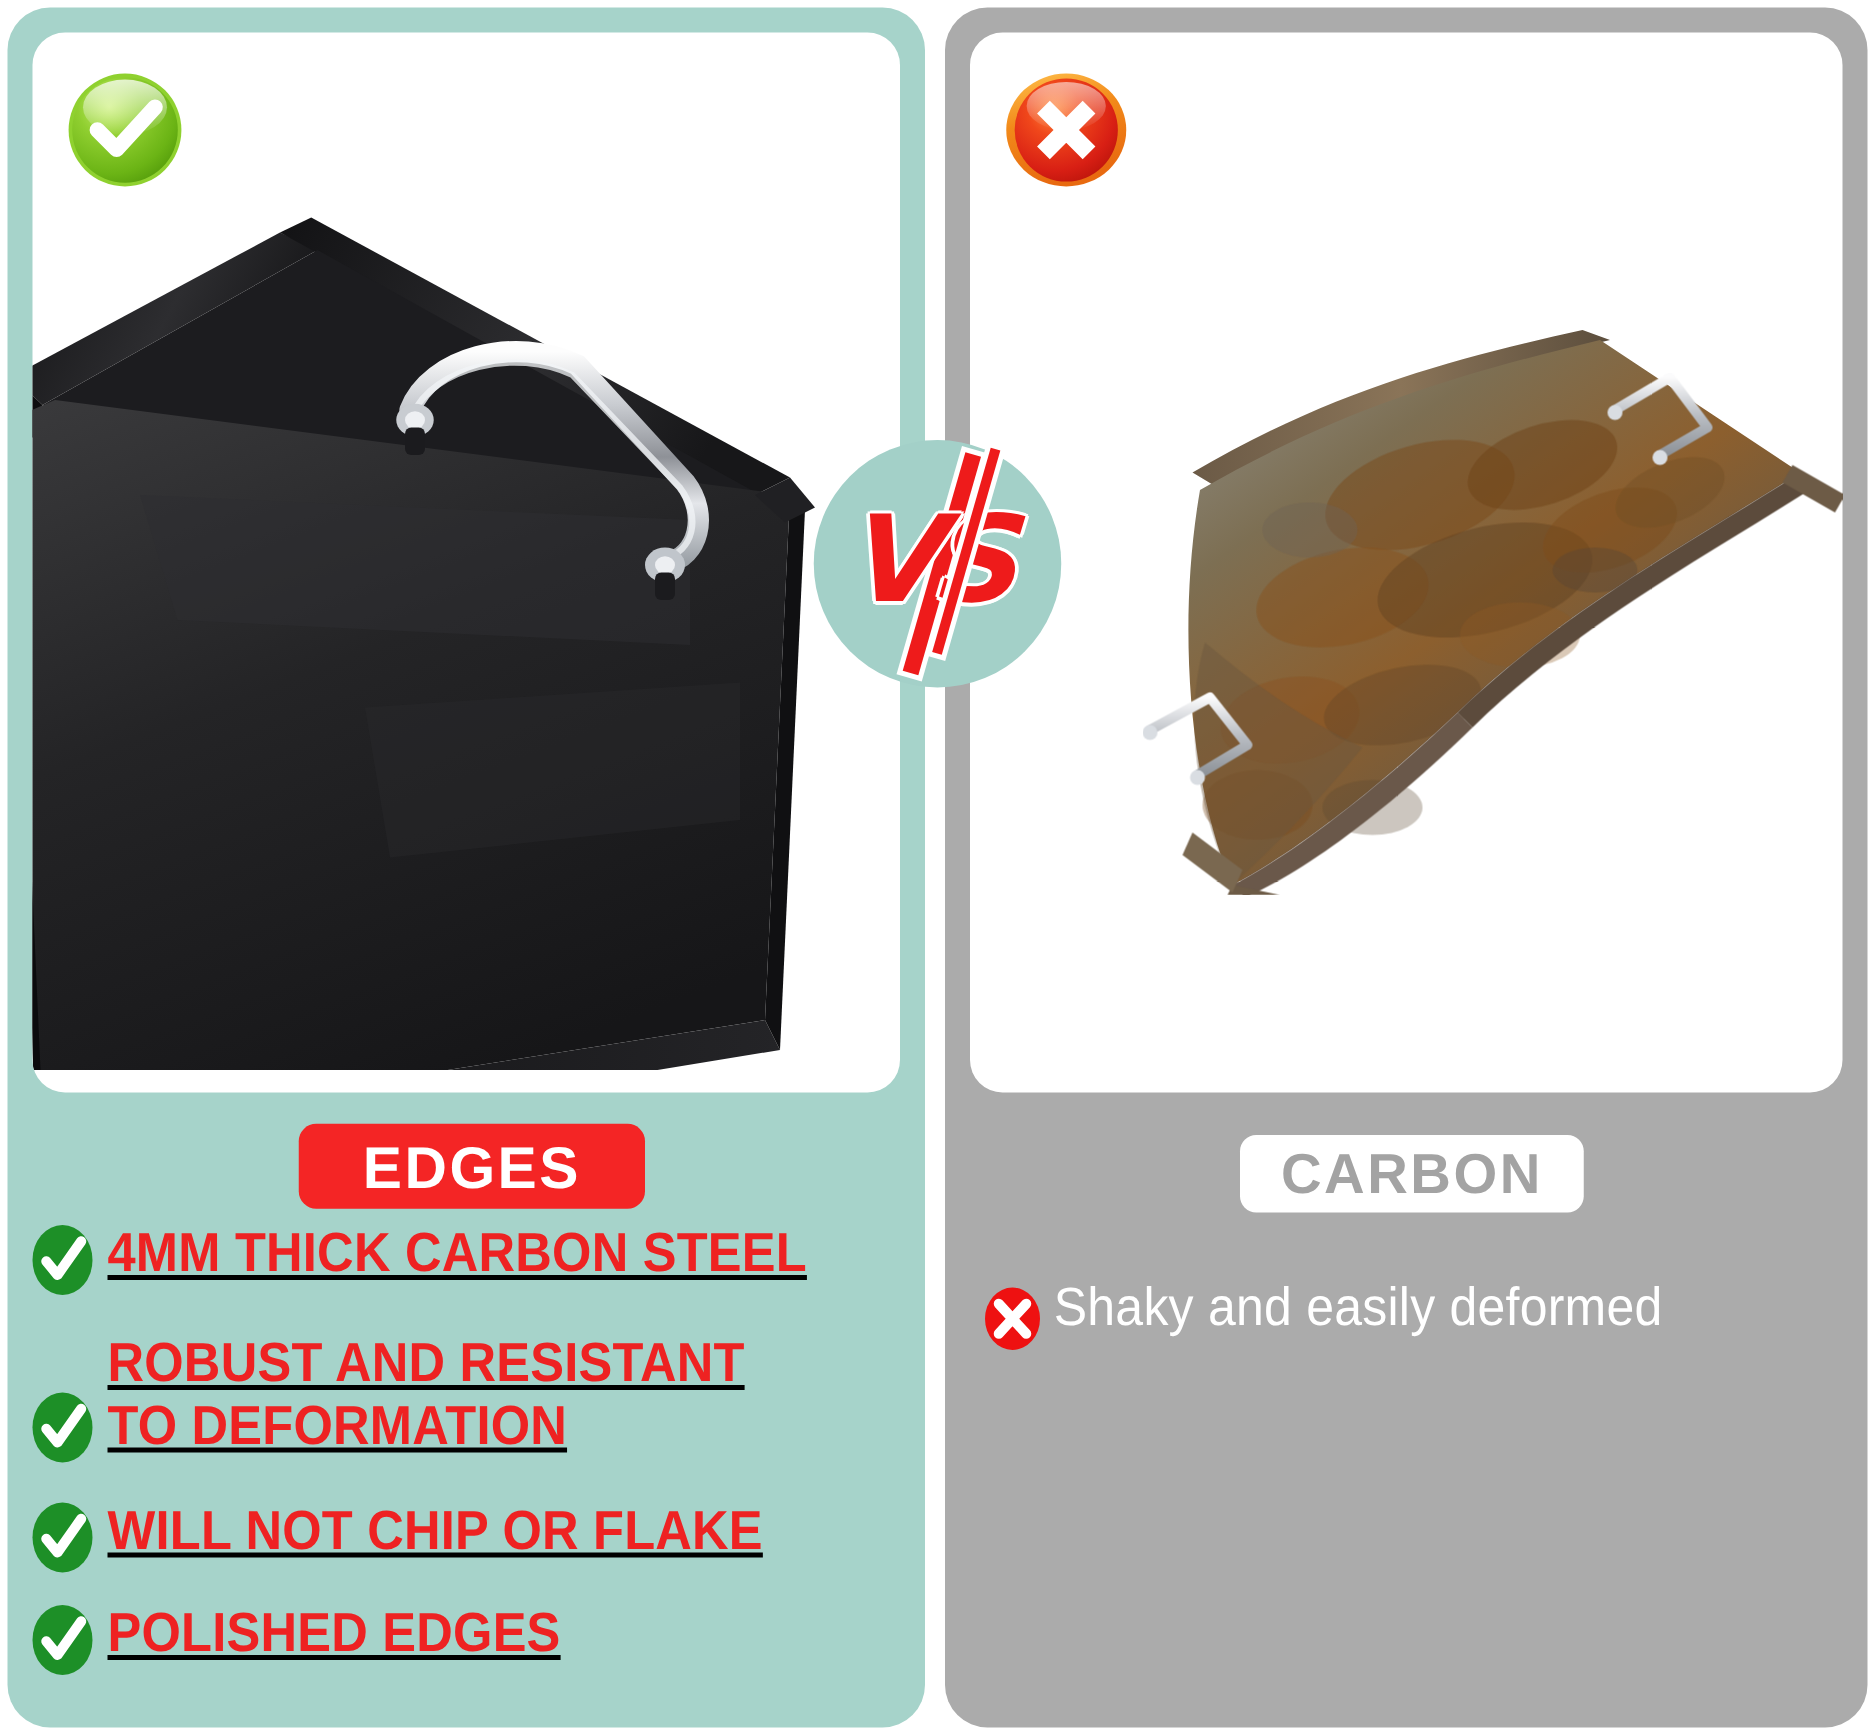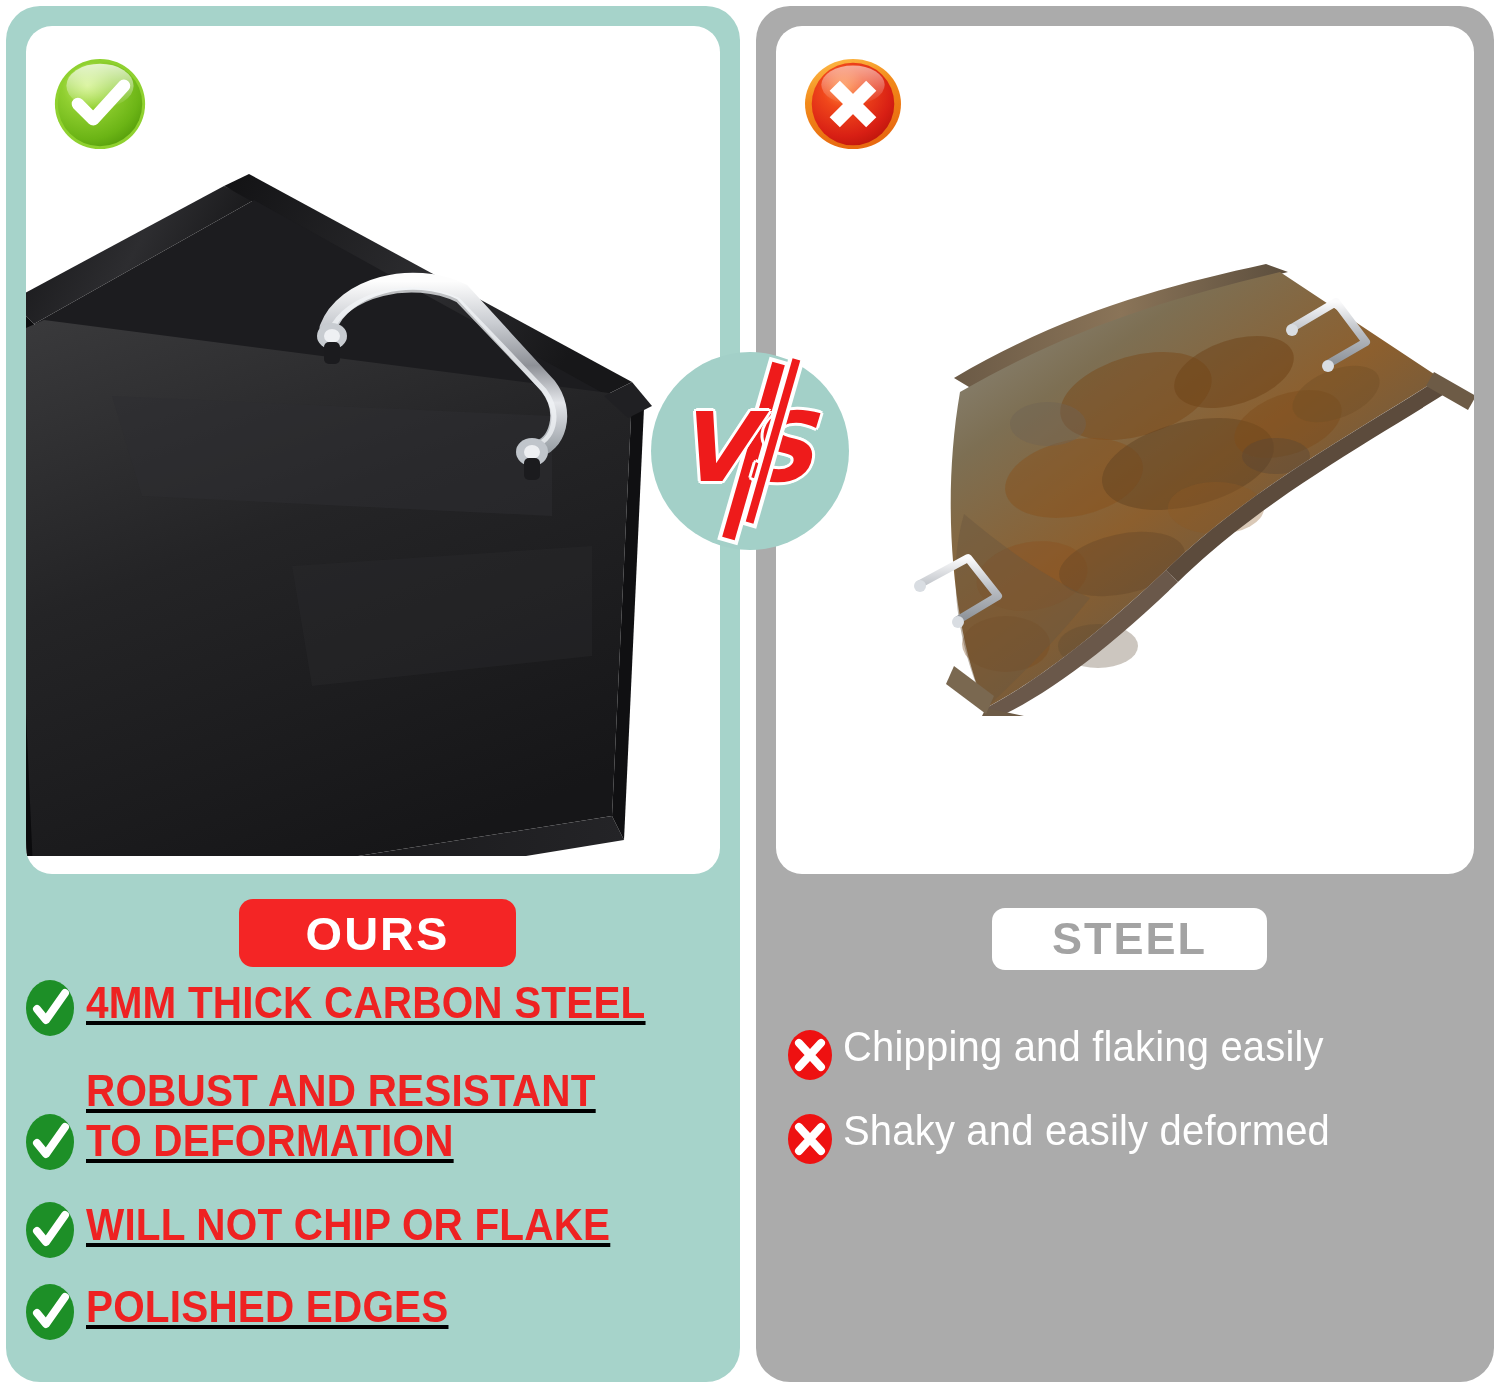--- a/index.html
+++ b/index.html
@@ -305,21 +305,21 @@
             <stop offset="100%" stop-color="#ffffff" stop-opacity="0.02"></stop>
           </linearGradient>
         </defs>
         <circle cx="50" cy="50" r="47" fill="#8fd12f"></circle>
         <circle cx="50" cy="50" r="44" fill="url(#grnBall)"></circle>
         <ellipse cx="50" cy="31" rx="35" ry="23" fill="url(#grnGloss)"></ellipse>
         <path d="M27,50 L43,66 L75,31" stroke="#ffffff" stroke-width="13" fill="none" stroke-linecap="round" stroke-linejoin="round"></path>
       </svg>
     </div>
 
-    <div class="title-pill title-ours">OURS</div>
+    <div class="title-pill title-ours">EDGES</div>
 
     <div class="feature-list list-ours">
 
       <div class="feat-row">
         <svg class="bullet bullet-check" viewBox="0 0 52 60">
           <ellipse cx="26" cy="30" rx="24" ry="28" fill="#1d8f27"></ellipse>
           <path d="M13,31 L22,42 L41,15" stroke="#ffffff" stroke-width="8" fill="none" stroke-linecap="round" stroke-linejoin="round"></path>
         </svg>
         <div class="feat-text-ours">4MM THICK CARBON STEEL</div>
       </div>
@@ -441,32 +441,25 @@
             <stop offset="100%" stop-color="#ffffff" stop-opacity="0.02"></stop>
           </linearGradient>
         </defs>
         <ellipse cx="52" cy="50" rx="50" ry="47" fill="url(#redRing)"></ellipse>
         <circle cx="52" cy="50" r="43" fill="url(#redBall)"></circle>
         <ellipse cx="52" cy="30" rx="33" ry="20" fill="url(#redGloss)"></ellipse>
         <path d="M33,31 L71,69 M71,31 L33,69" stroke="#ffffff" stroke-width="15" fill="none" stroke-linecap="butt" stroke-linejoin="miter"></path>
       </svg>
     </div>
 
-    <div class="title-pill title-others" style="left:236px; top:902px;">STEEL</div>
+    <div class="title-pill title-others" style="left:236px; top:902px;">CARBON</div>
 
     <div class="feature-list list-others" style="left:30px; top:1016px; width:700px;">
 
 
-      <div class="feat-row">
-        <svg class="bullet bullet-x" viewBox="0 0 48 54">
-          <ellipse cx="24" cy="27" rx="22" ry="25" fill="#ee1111"></ellipse>
-          <path d="M13,15 L35,39 M35,15 L13,39" stroke="#ffffff" stroke-width="8" fill="none" stroke-linecap="round"></path>
-        </svg>
-        <div class="feat-text-others">Chipping and flaking easily</div>
-      </div>
 
       <div class="feat-row">
         <svg class="bullet bullet-x" viewBox="0 0 48 54">
           <ellipse cx="24" cy="27" rx="22" ry="25" fill="#ee1111"></ellipse>
           <path d="M13,15 L35,39 M35,15 L13,39" stroke="#ffffff" stroke-width="8" fill="none" stroke-linecap="round"></path>
         </svg>
         <div class="feat-text-others">Shaky and easily deformed</div>
       </div>
 
 

